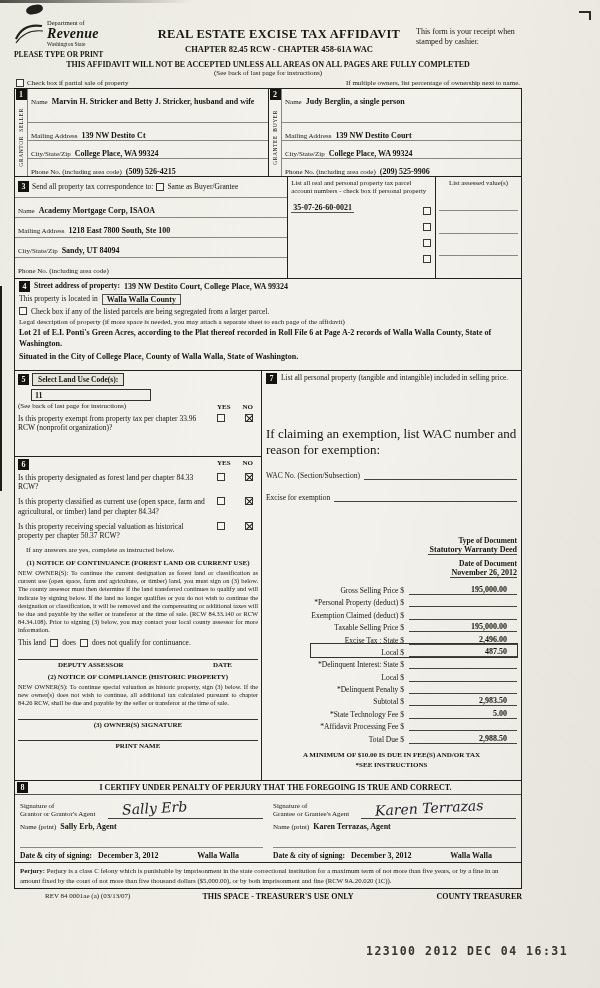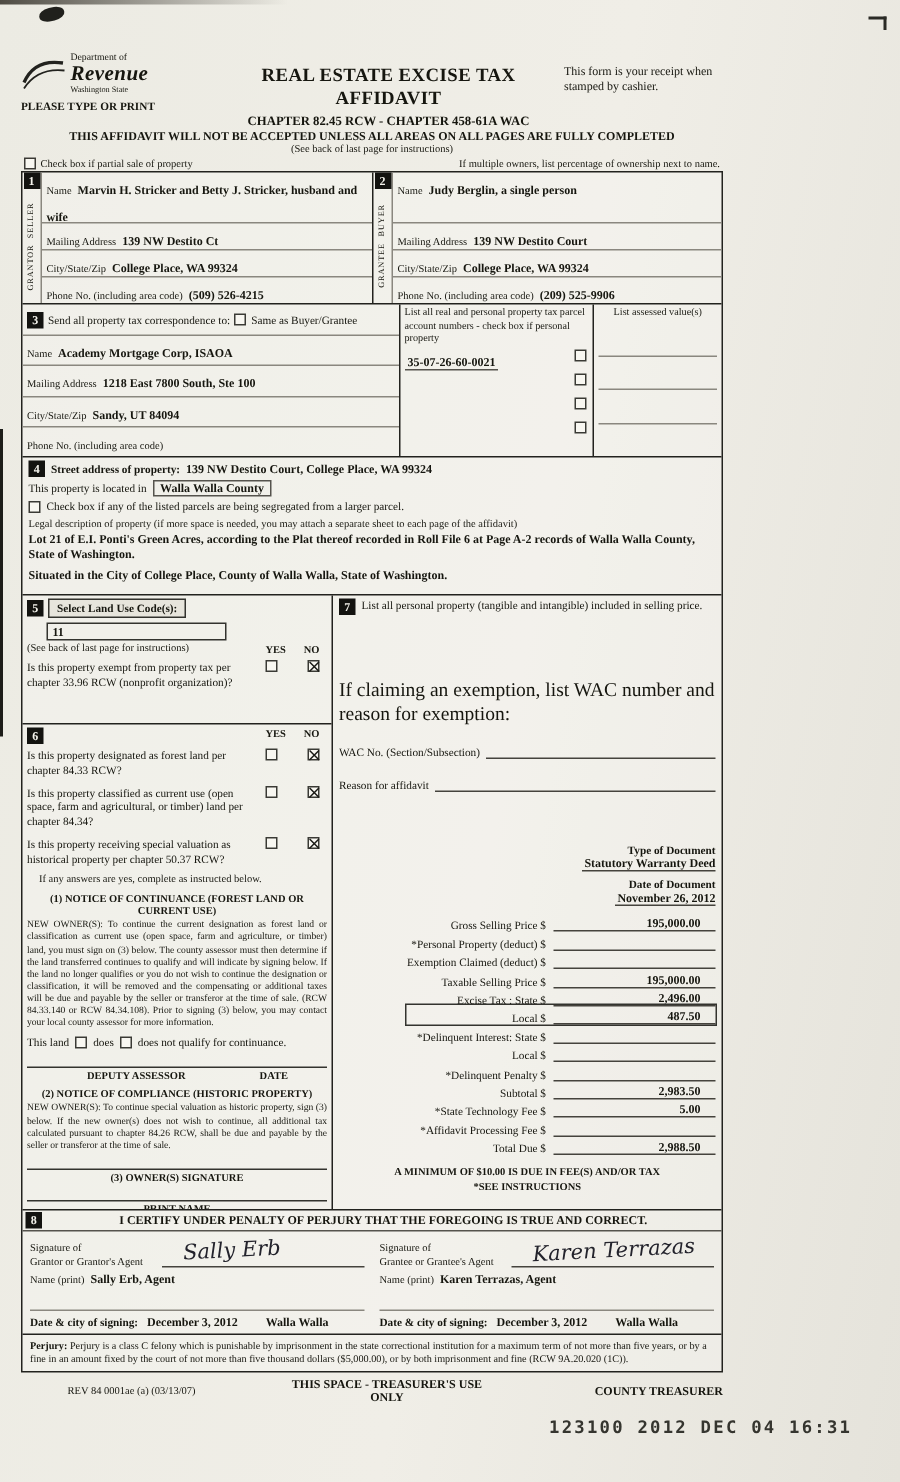--- a/index.html
+++ b/index.html
@@ -15,21 +15,21 @@
   .cb.checked::before,.cb.checked::after{content:"";position:absolute;left:-1px;top:3px;width:9px;height:1.2px;background:#1b1b17;}
   .cb.checked::before{transform:rotate(45deg);}
   .cb.checked::after{transform:rotate(-45deg);}
 
   .artifact{pointer-events:none;}
   .a1{position:absolute;left:26px;top:5px;width:17px;height:9px;background:#20201c;border-radius:45%;transform:rotate(-14deg);}
   .a2{position:absolute;right:9px;top:11px;width:12px;height:9px;border-top:2px solid #2b2b26;border-right:2px solid #2b2b26;}
   .a3{position:absolute;left:0;top:286px;width:2px;height:205px;background:#1d1d19;}
   .a4{position:absolute;left:0;top:0;width:600px;height:3px;background:linear-gradient(90deg,#4f4c44,rgba(79,76,68,0) 32%);}
 
-  .form{position:absolute;left:14px;top:36px;width:468px;}
+  .form{position:absolute;left:14px;top:20px;width:508px;}
   .hdr{display:flex;}
   .hdr-left{width:128px;}
   .logo{display:flex;align-items:center;gap:3px;}
   .logo-dep{font-size:6.5px;line-height:1;}
   .logo-rev{font-size:14px;line-height:1;font-weight:bold;font-style:italic;letter-spacing:.3px;}
   .logo-ws{font-size:5.5px;line-height:1.1;}
   .ptop{font-size:7.5px;font-weight:bold;margin-top:3px;}
   .hdr-center{flex:1;text-align:center;padding-top:7px;}
   .title{font-size:12.5px;font-weight:bold;letter-spacing:.3px;}
   .chapter{font-size:8.5px;font-weight:bold;margin-top:2px;}
@@ -342,21 +342,21 @@
           <div class="s7-head">
             <span class="secnum">7</span>
             <span class="s7-note">List all personal property (tangible and intangible) included in selling price.</span>
           </div>
           <div class="s7-ex">If claiming an exemption, list WAC number and reason for exemption:</div>
           <div class="wrow">
             <span>WAC No. (Section/Subsection)</span>
             <span class="uline"></span>
           </div>
           <div class="wrow">
-            <span>Reason for affidavit</span>
+            <span>Excise for exemption</span>
             <span class="uline"></span>
           </div>
           <div class="drow drow1">
             <span>Type of Document</span>
             <span class="dval">Statutory Warranty Deed</span>
           </div>
           <div class="drow">
             <span>Date of Document</span>
             <span class="dval">November 26, 2012</span>
           </div>

